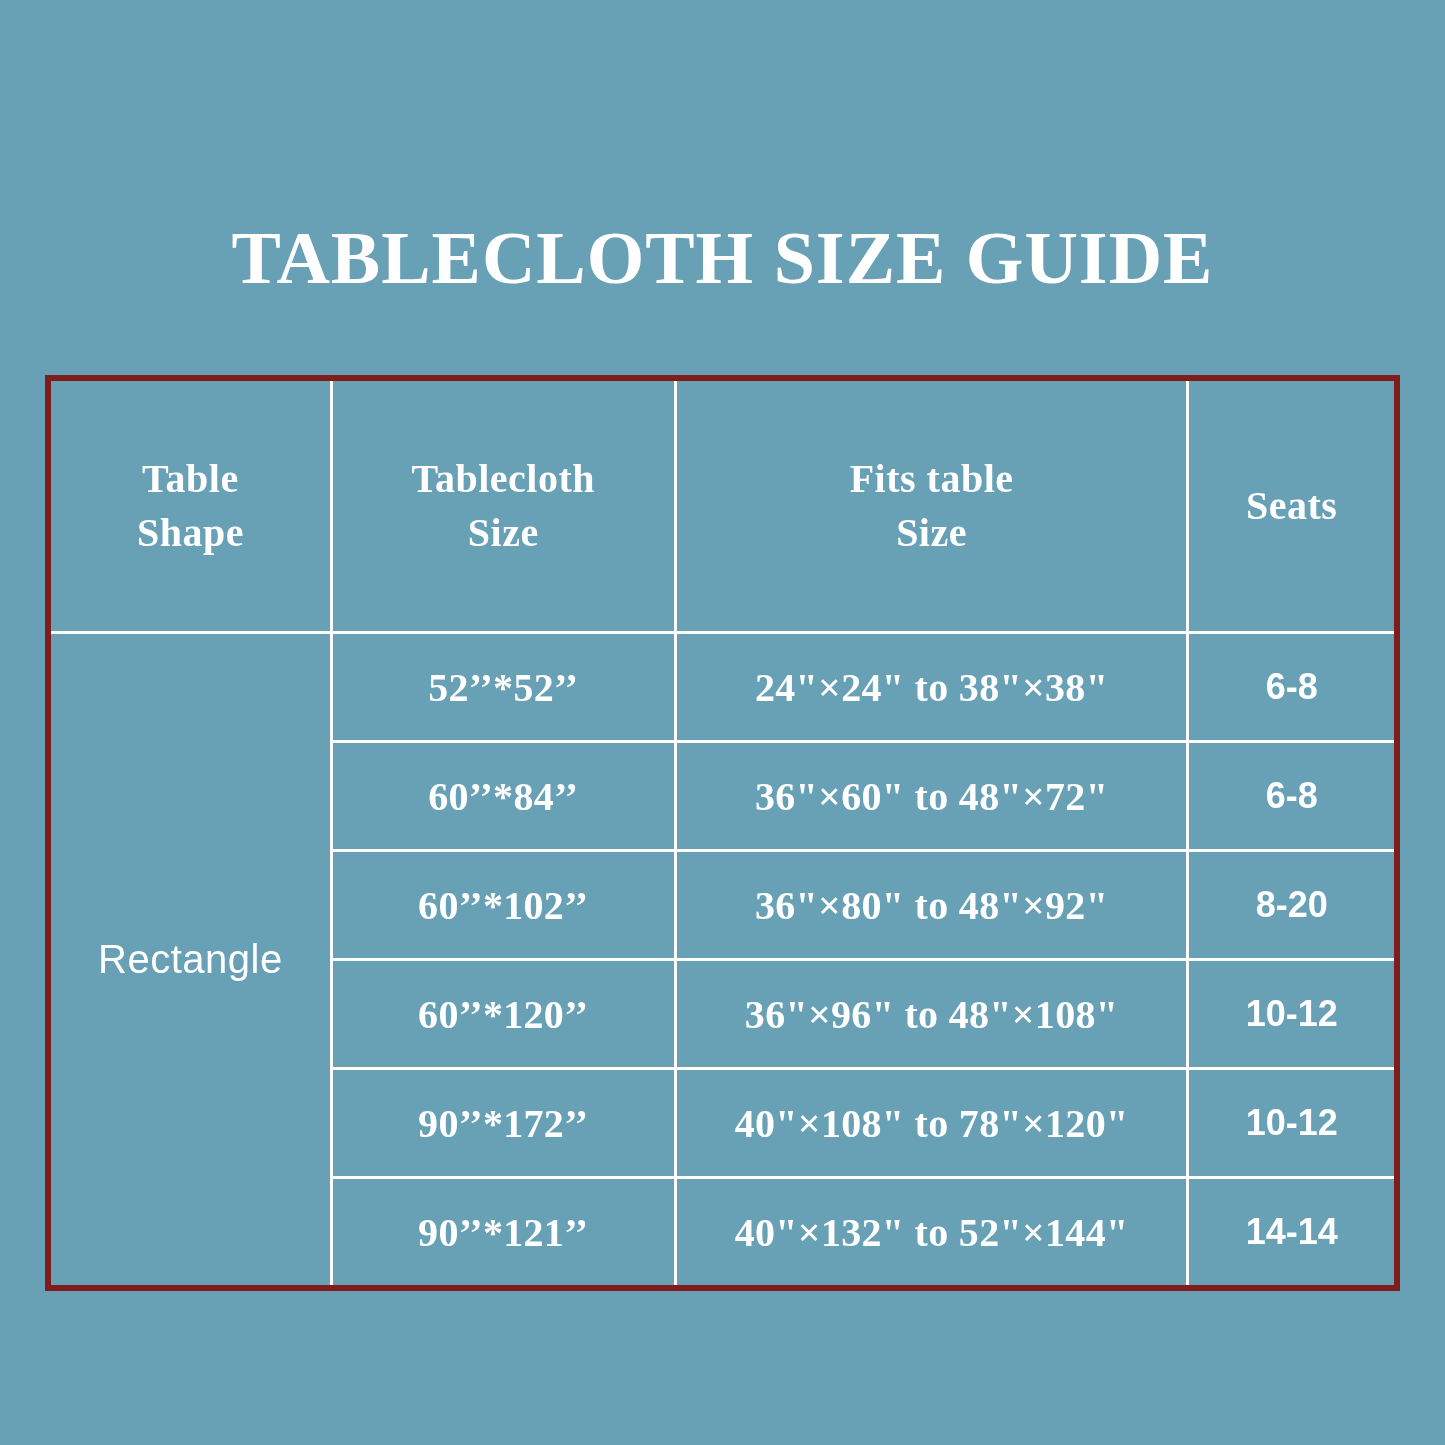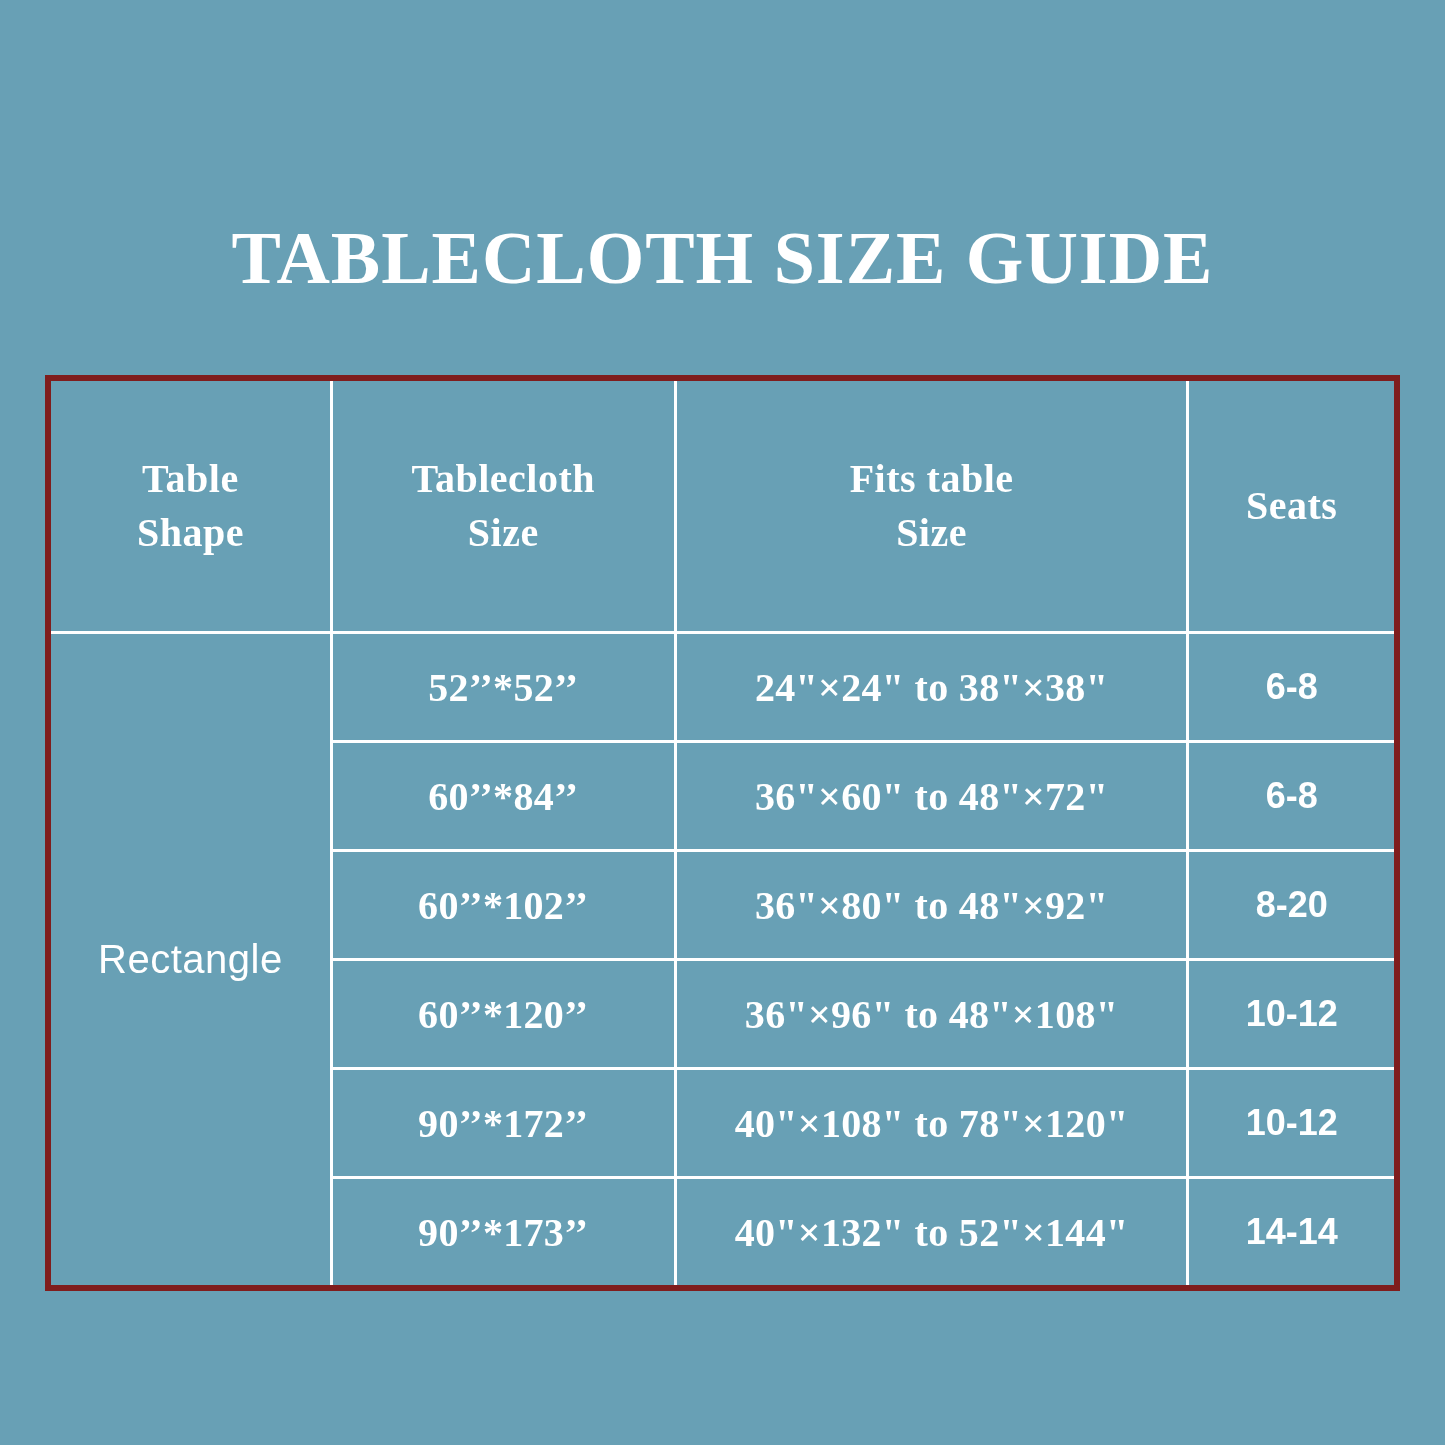--- a/index.html
+++ b/index.html
@@ -145,21 +145,21 @@
           <td class="cloth">60’’*120’’</td>
           <td class="fits">36"×96" to 48"×108"</td>
           <td class="seats">10-12</td>
         </tr>
         <tr>
           <td class="cloth">90’’*172’’</td>
           <td class="fits">40"×108" to 78"×120"</td>
           <td class="seats">10-12</td>
         </tr>
         <tr>
-          <td class="cloth">90’’*173’’</td>
+          <td class="cloth">90’’*121’’</td>
           <td class="fits">40"×132" to 52"×144"</td>
           <td class="seats">14-14</td>
         </tr>
       </tbody>
     </table>
   </div>
 
 </div>
 
 </body></html>

